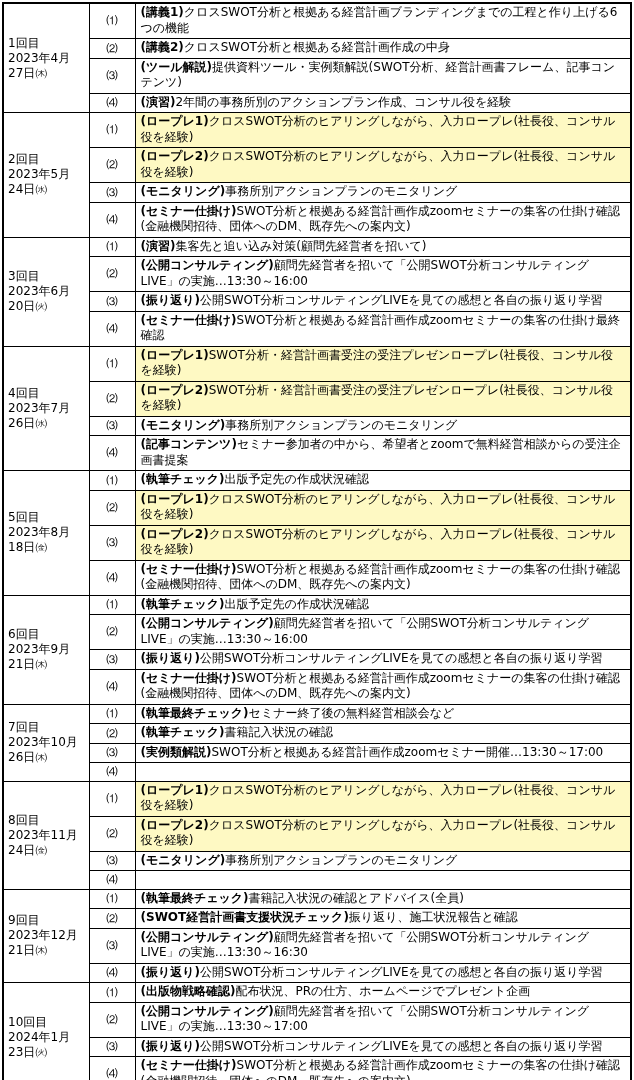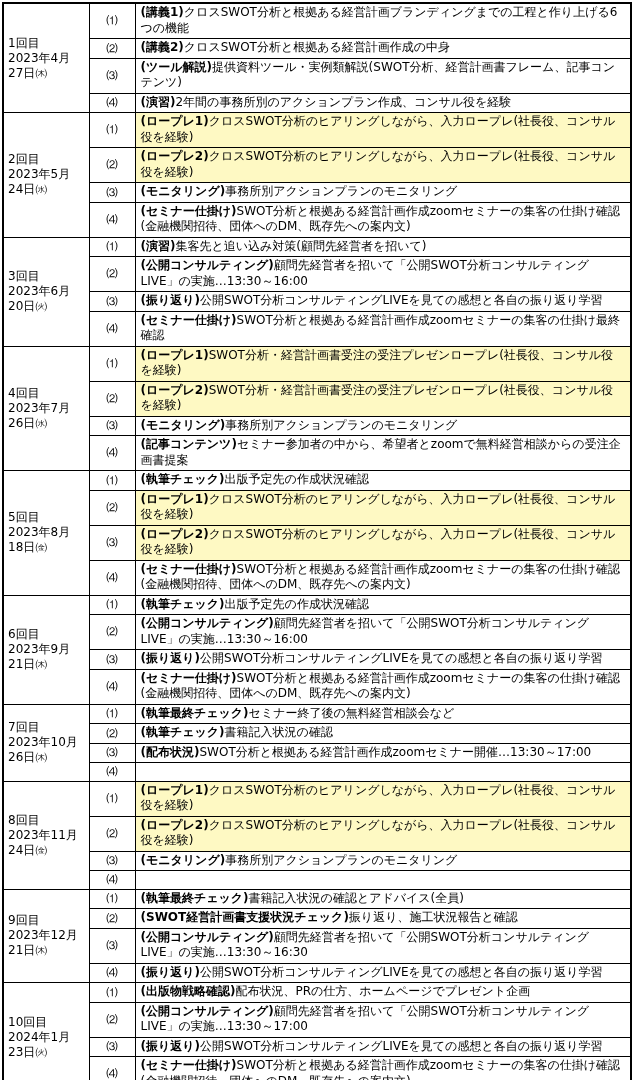--- a/index.html
+++ b/index.html
@@ -178,21 +178,21 @@
           </td>
           <td class="num">⑴</td>
           <td class="desc"><b>(執筆最終チェック)</b><span>セミナー終了後の無料経営相談会など</span></td>
         </tr>
         <tr>
           <td class="num">⑵</td>
           <td class="desc"><b>(執筆チェック)</b><span>書籍記入状況の確認</span></td>
         </tr>
         <tr>
           <td class="num">⑶</td>
-          <td class="desc"><b>(配布状況)</b><span>SWOT分析と根拠ある経営計画作成zoomセミナー開催…13:30～17:00</span></td>
+          <td class="desc"><b>(実例類解説)</b><span>SWOT分析と根拠ある経営計画作成zoomセミナー開催…13:30～17:00</span></td>
         </tr>
         <tr>
           <td class="num">⑷</td>
           <td class="desc"><b></b><span></span></td>
         </tr>
         <tr>
           <td class="session-cell" rowspan="4">
             <div>8回目</div>
             <div>2023年11月24日㈮</div>
           </td>

